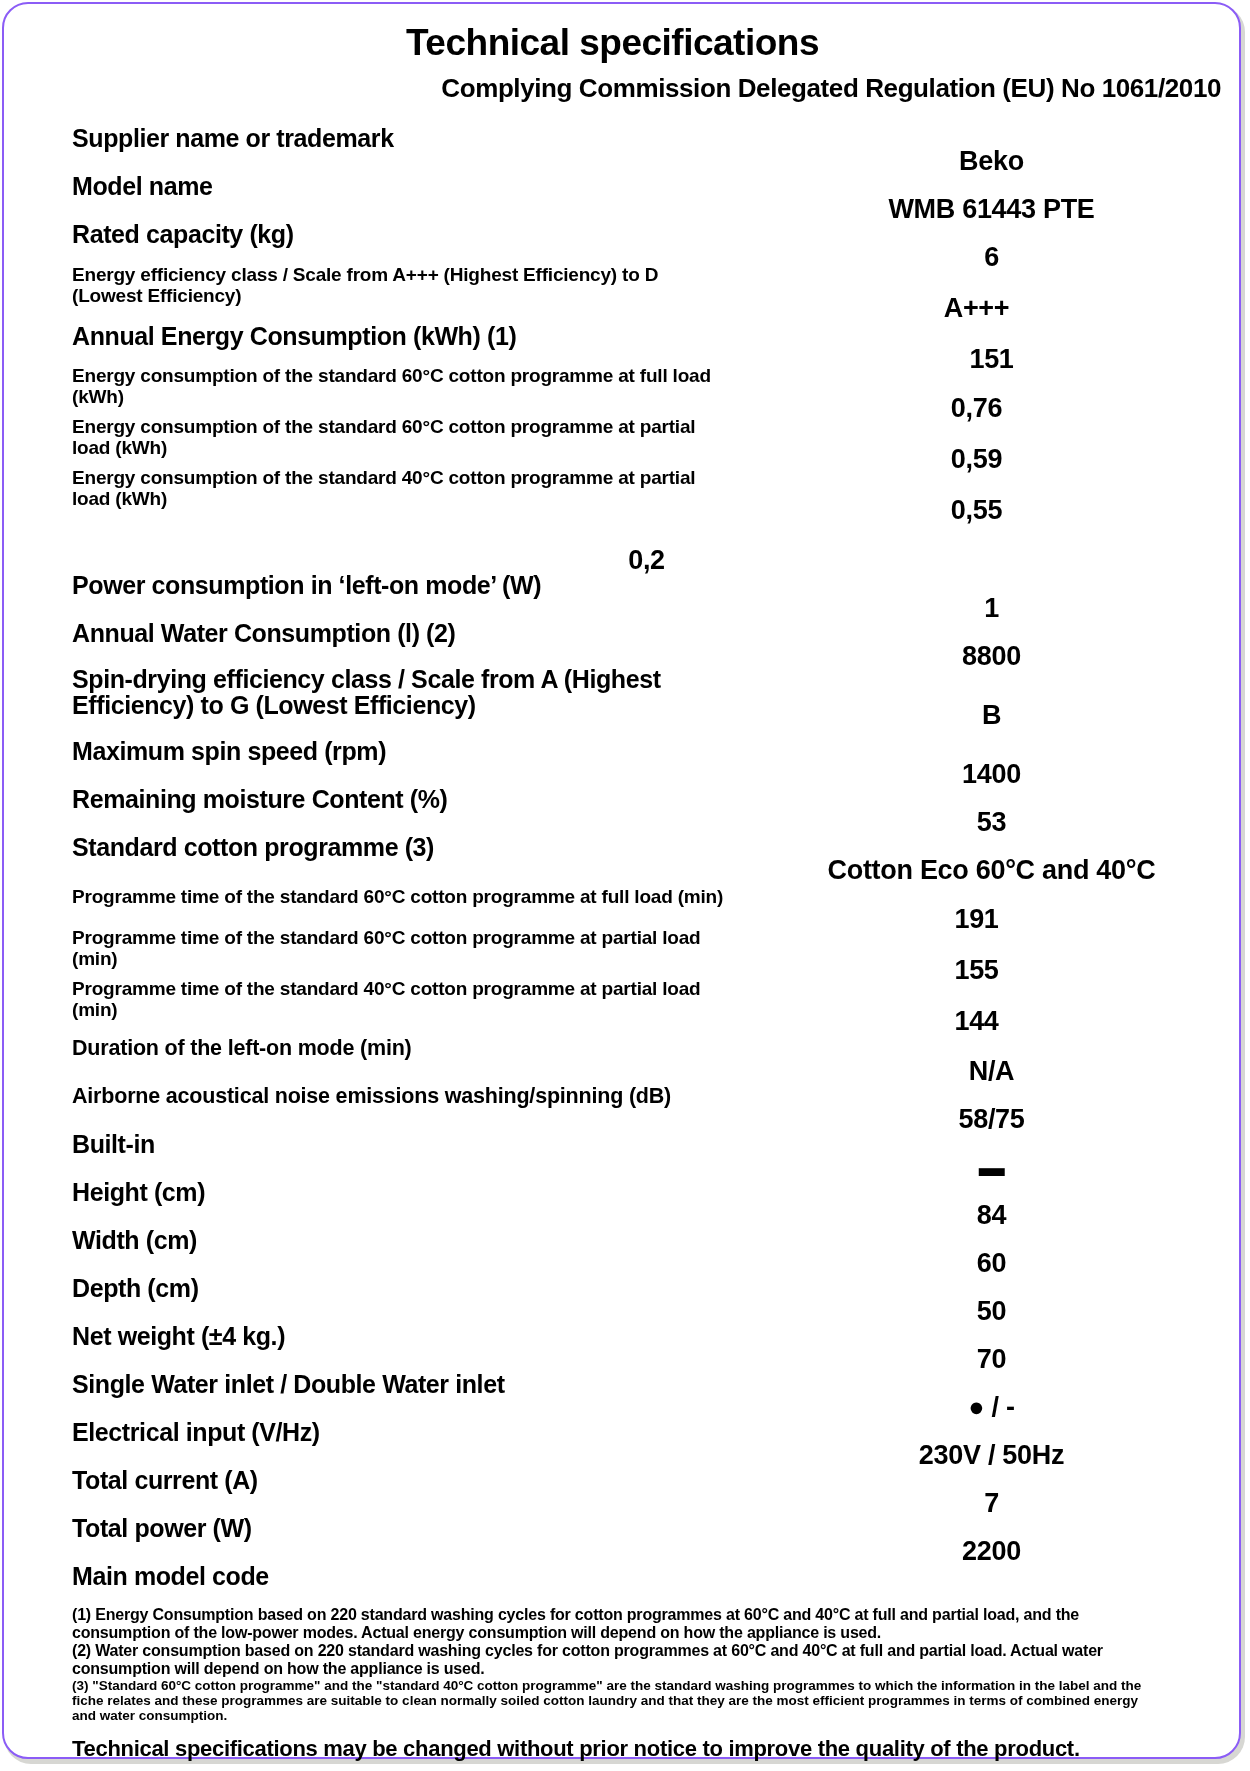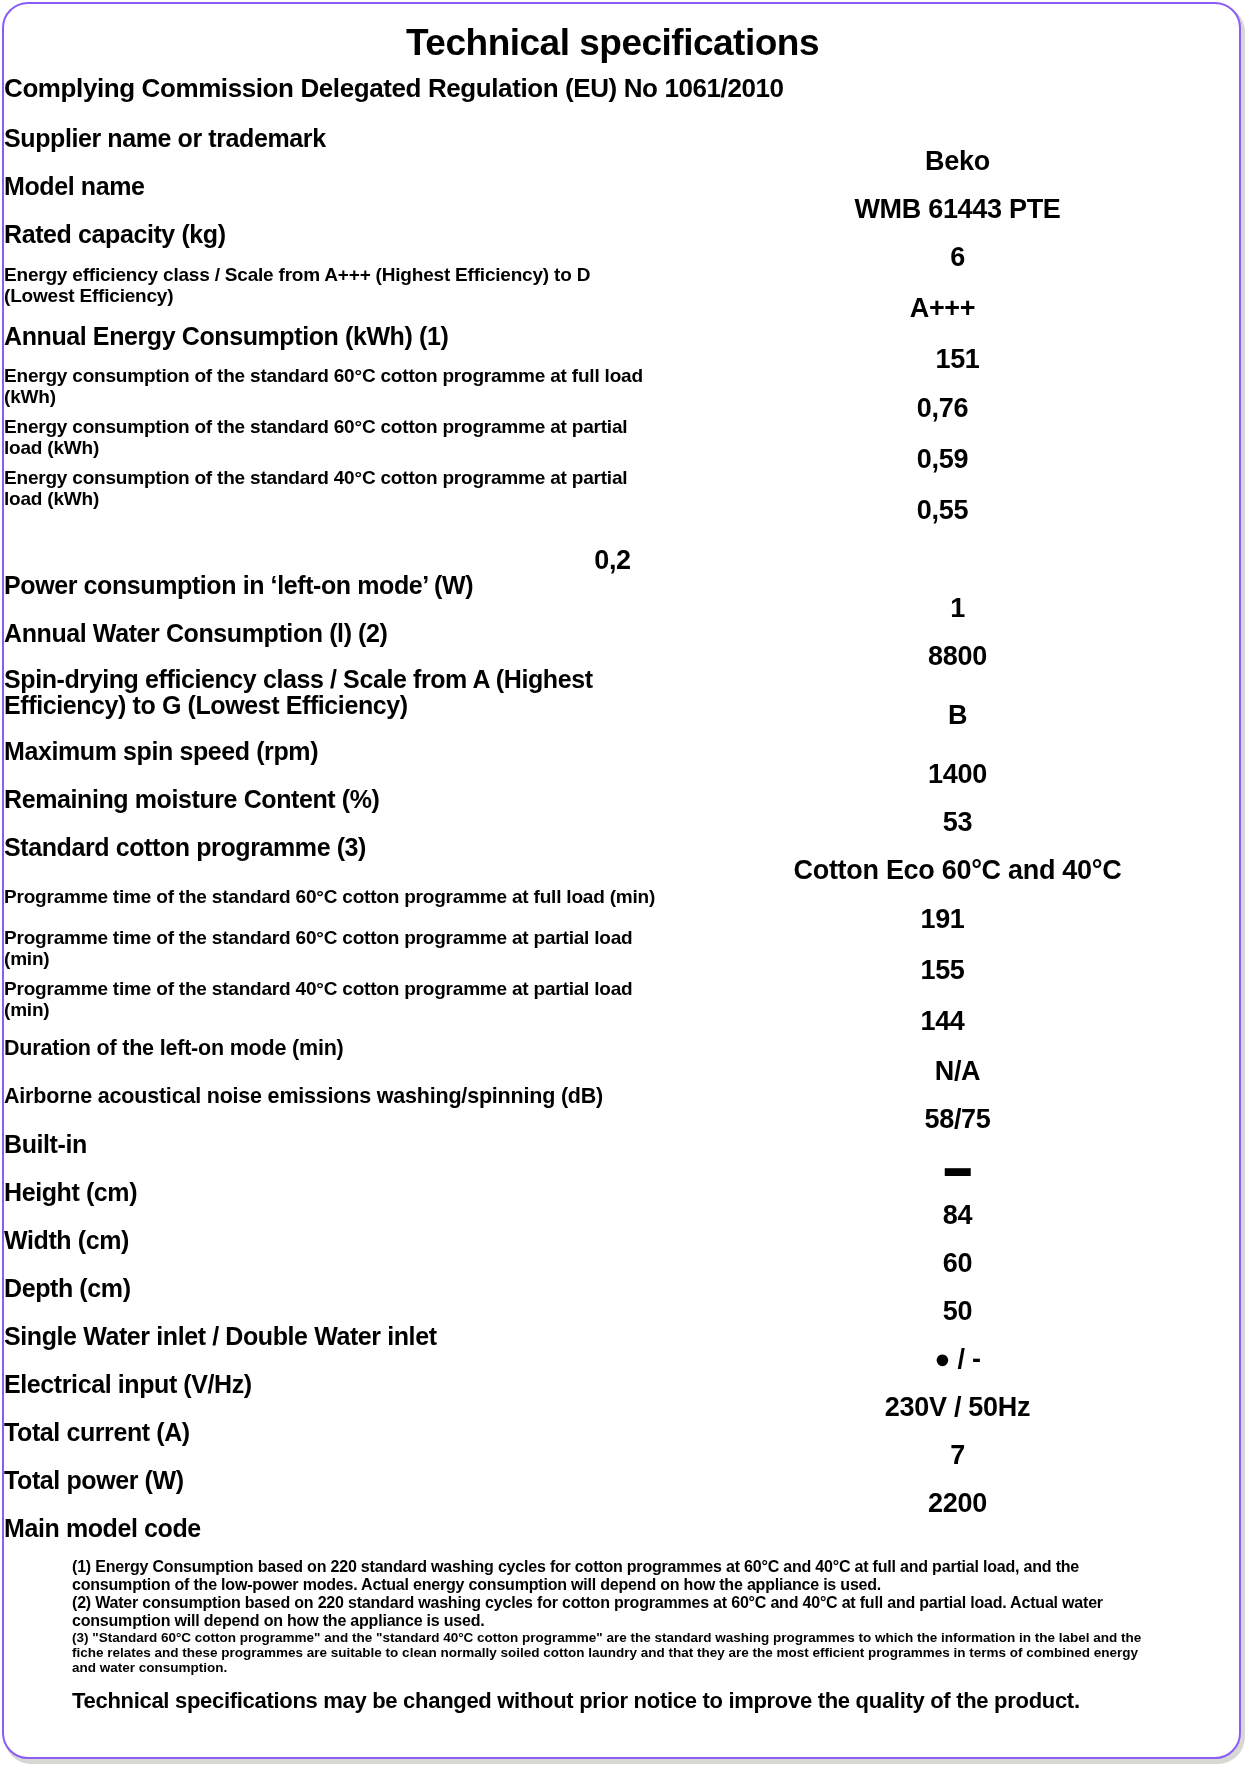--- a/index.html
+++ b/index.html
@@ -24,28 +24,29 @@
     padding-top: 18px;
   }
   .title {
     margin: 0 18px 0 0;
     text-align: center;
     font-size: 37px;
     letter-spacing: -0.5px;
   }
   .subtitle {
     margin: 9px 18px 0 0;
-    text-align: left;
+    text-align: right;
     font-size: 26px;
     letter-spacing: -0.4px;
   }
   .rows { margin-top: 10px; }
   .row {
     display: flex;
     align-items: center;
+    padding-left: 68px;
   }
   .row .label {
     flex: 0 0 690px;
     font-size: 25px;
     line-height: 1.06;
     letter-spacing: -0.4px;
   }
   .row .value {
     flex: 1;
     text-align: center;
@@ -187,20 +188,24 @@
       </div>
     <div class="row big">
         <div class="label">Width (cm)</div>
         <div class="value">60</div>
       </div>
     <div class="row big">
         <div class="label">Depth (cm)</div>
         <div class="value">50</div>
       </div>
     <div class="row big">
+        <div class="label">Net weight (±4 kg.)</div>
+        <div class="value">70</div>
+      </div>
+    <div class="row big">
         <div class="label">Single Water inlet  / Double Water inlet</div>
         <div class="value">● / -</div>
       </div>
     <div class="row big">
         <div class="label">Electrical input (V/Hz)</div>
         <div class="value">230V / 50Hz</div>
       </div>
     <div class="row big">
         <div class="label">Total current (A)</div>
         <div class="value">7</div>

